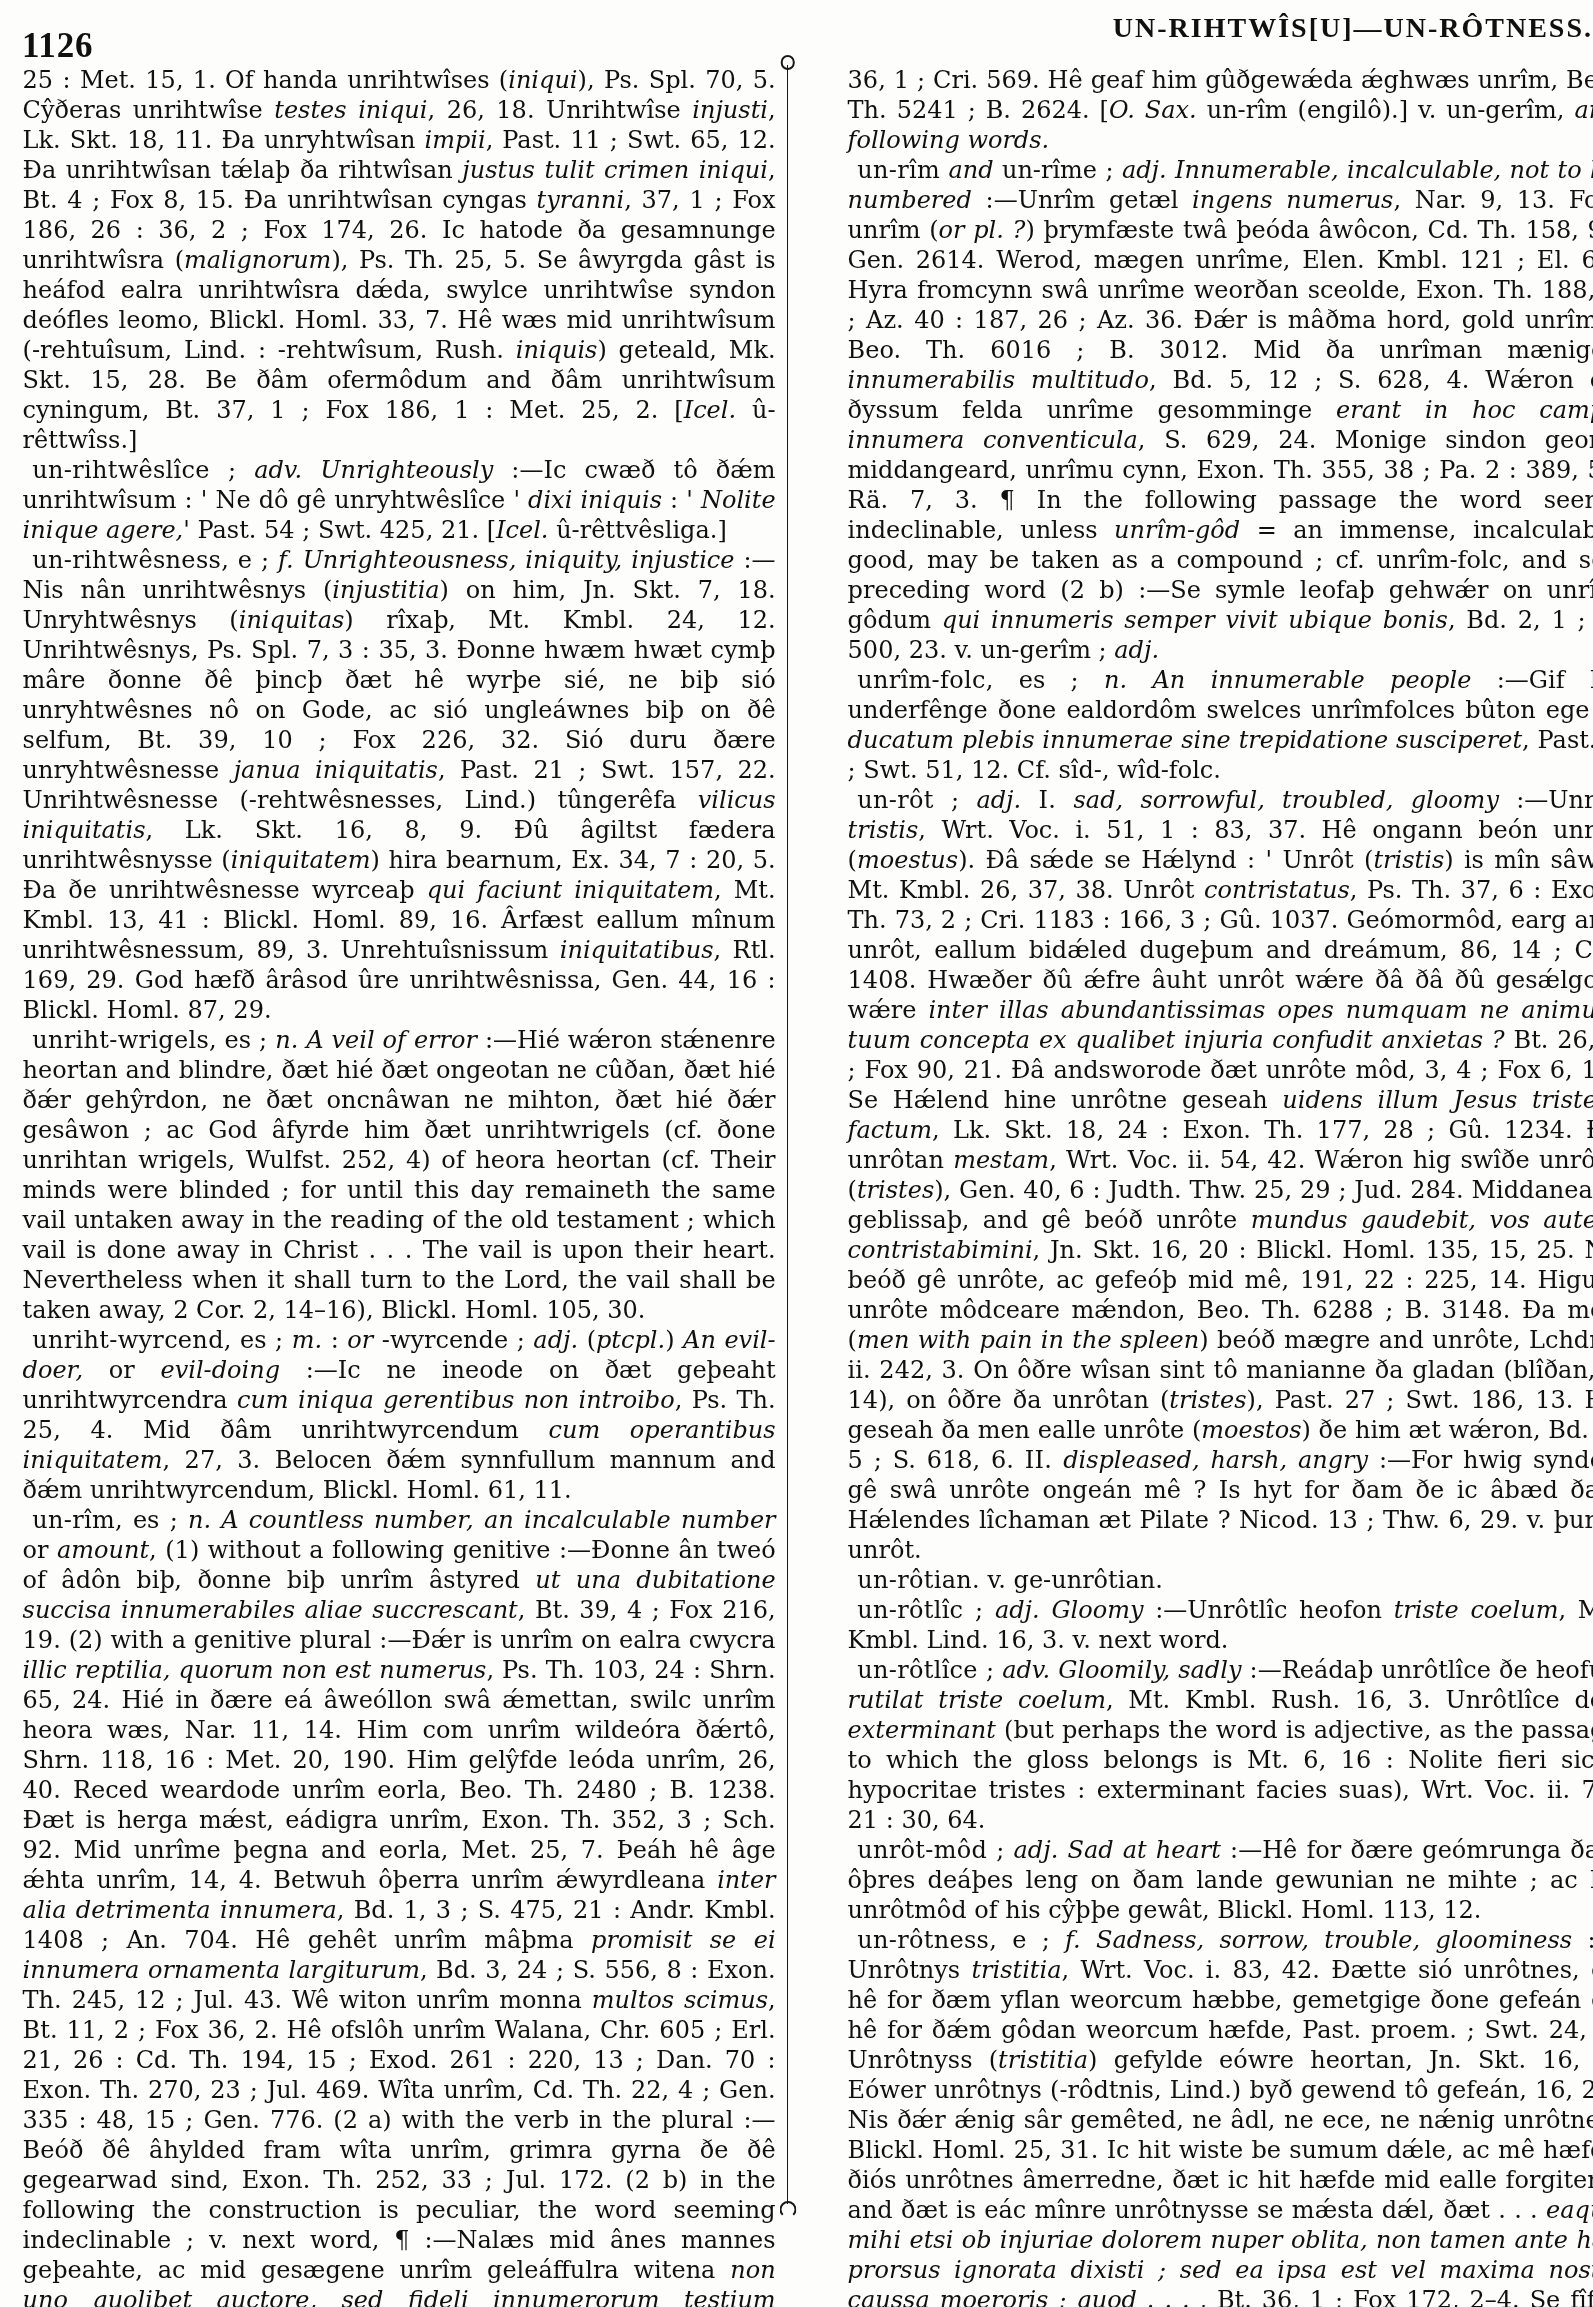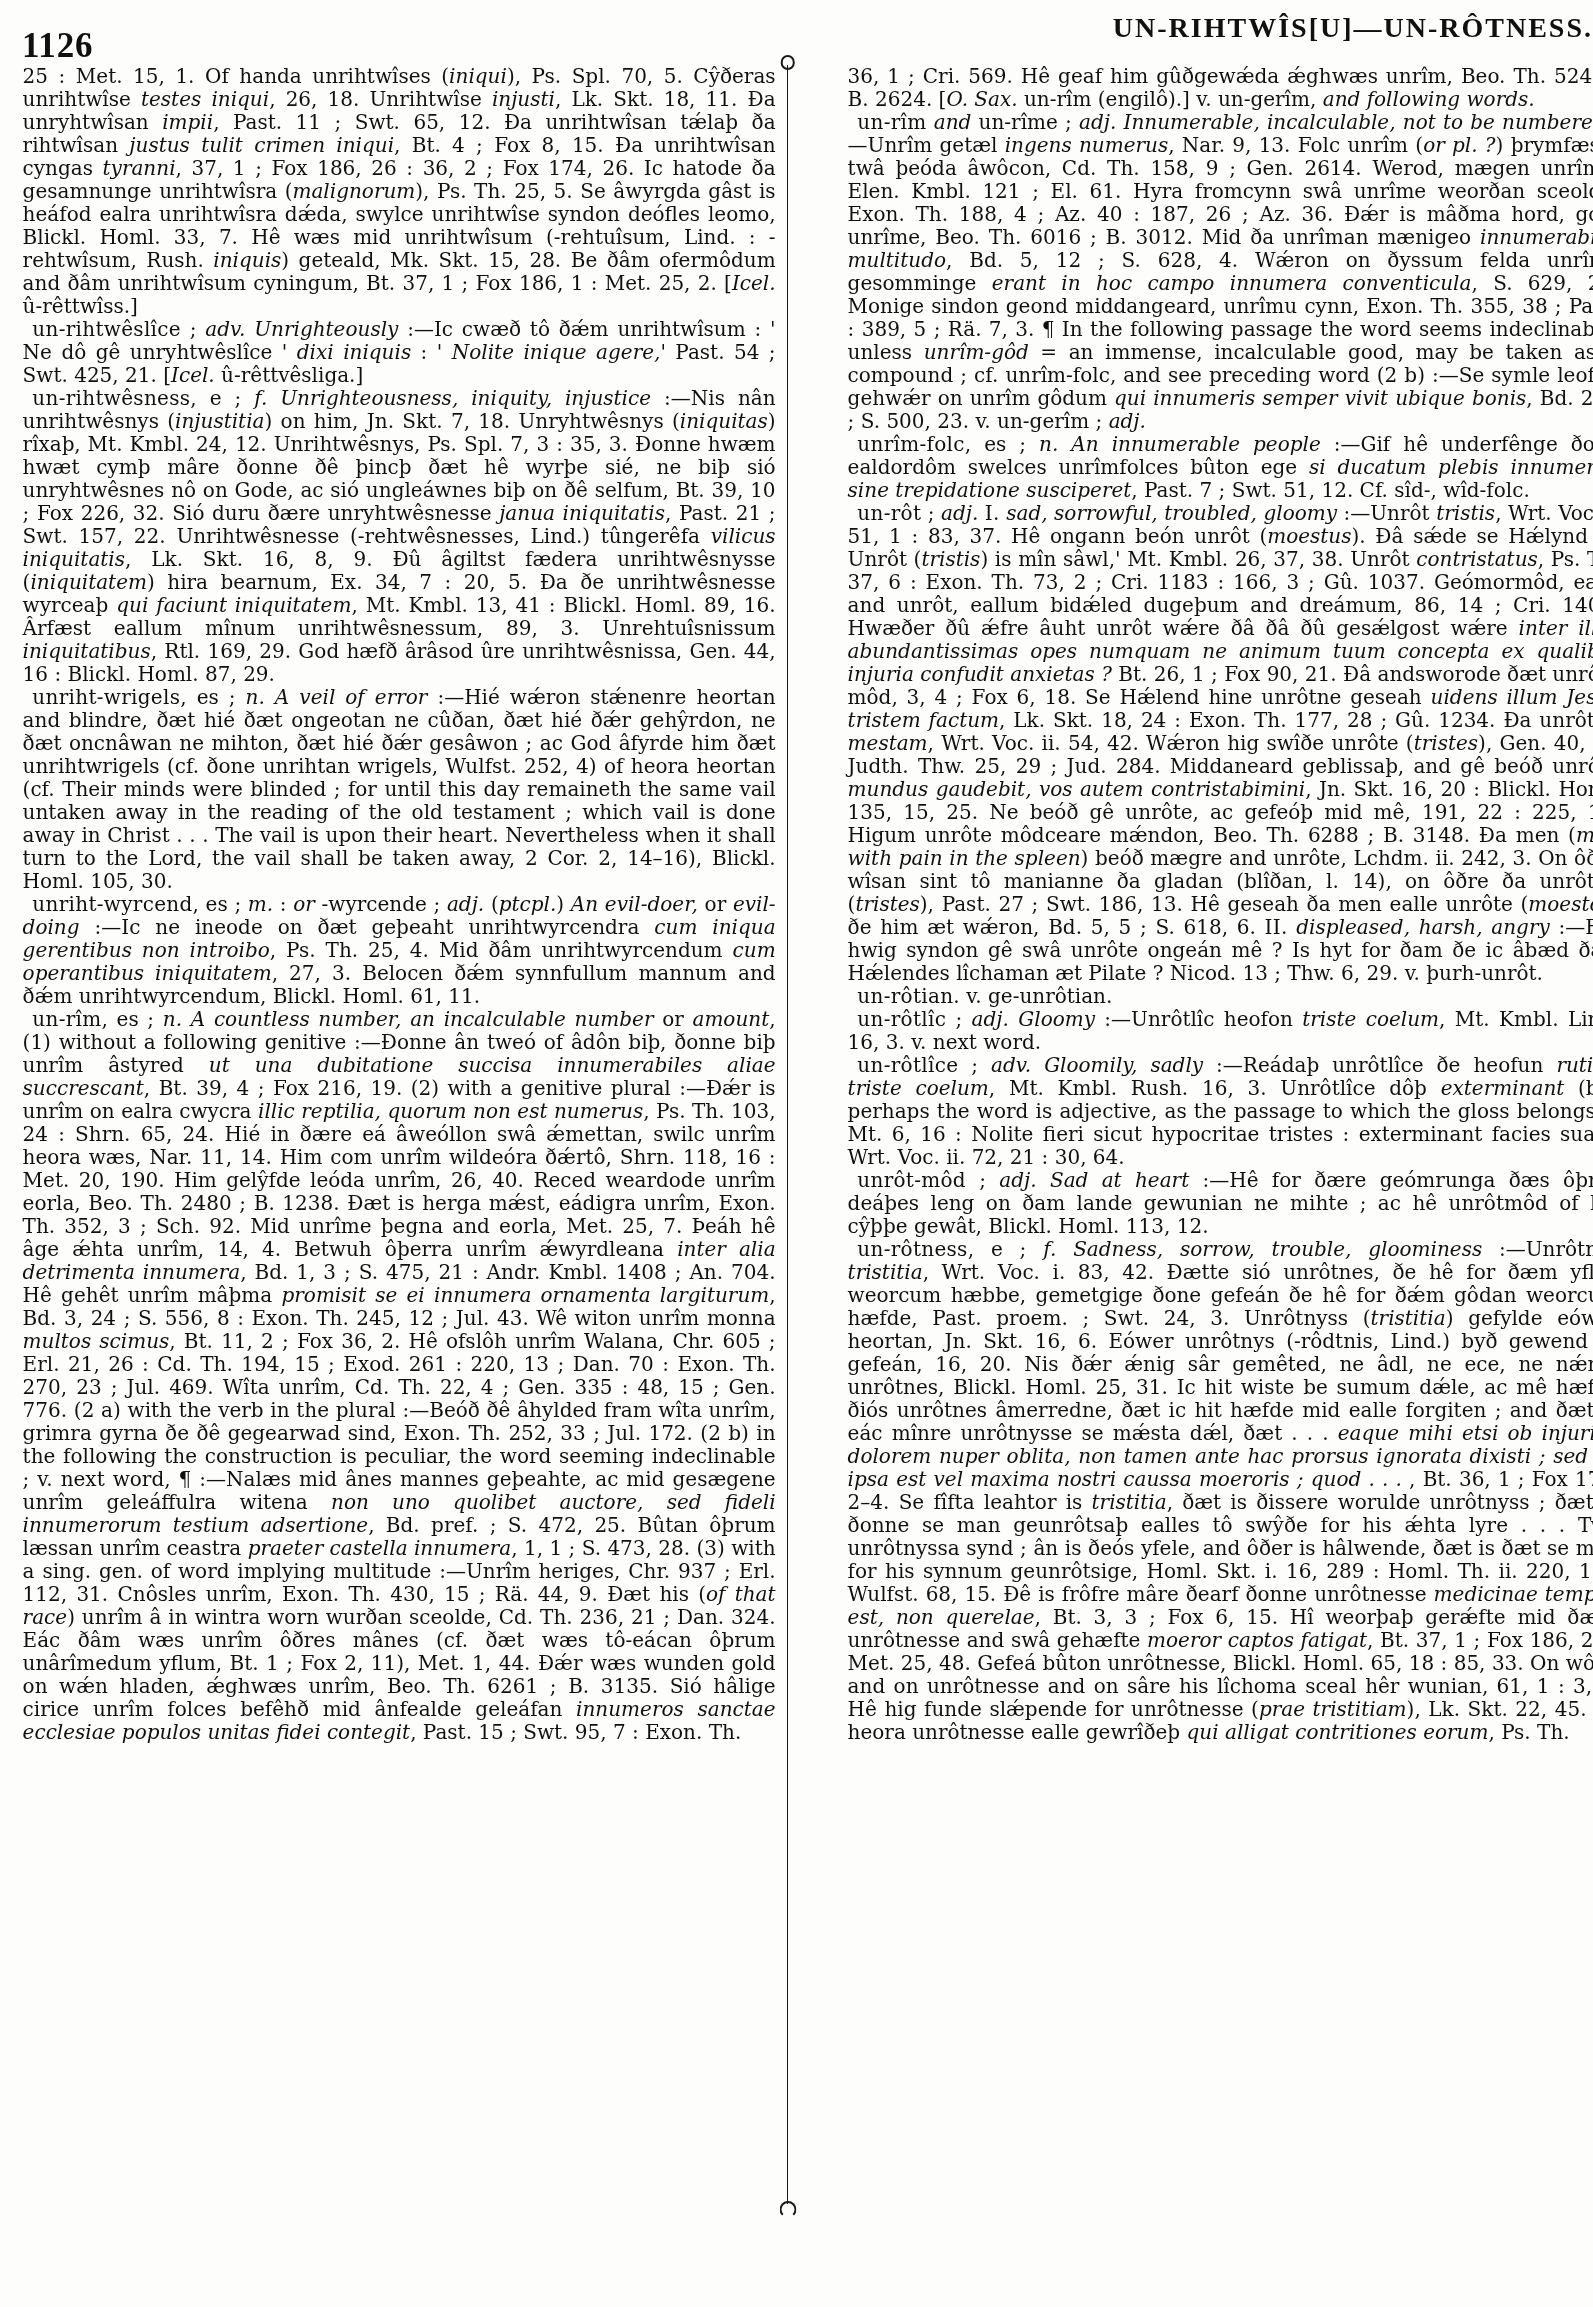--- a/index.html
+++ b/index.html
@@ -48,22 +48,22 @@
     background:transparent;
   }
   .orn.top { top:-9.7px; }
   .orn.bottom {
     top:2136px;
     width:13px; height:13px;
     border-bottom-color:transparent;
   }
   .column p {
     margin:0;
-    font-size:20px;
-    line-height:23px;
+    font-size:24px;
+    line-height:30px;
     text-align:justify;
     text-justify:inter-word;
   }
   .column p.entry { text-indent:9.7px; }
   .column p b {
     font-weight:normal;
     letter-spacing:0.3px;
   }
   .column p i { font-style:italic; }
 </style>

